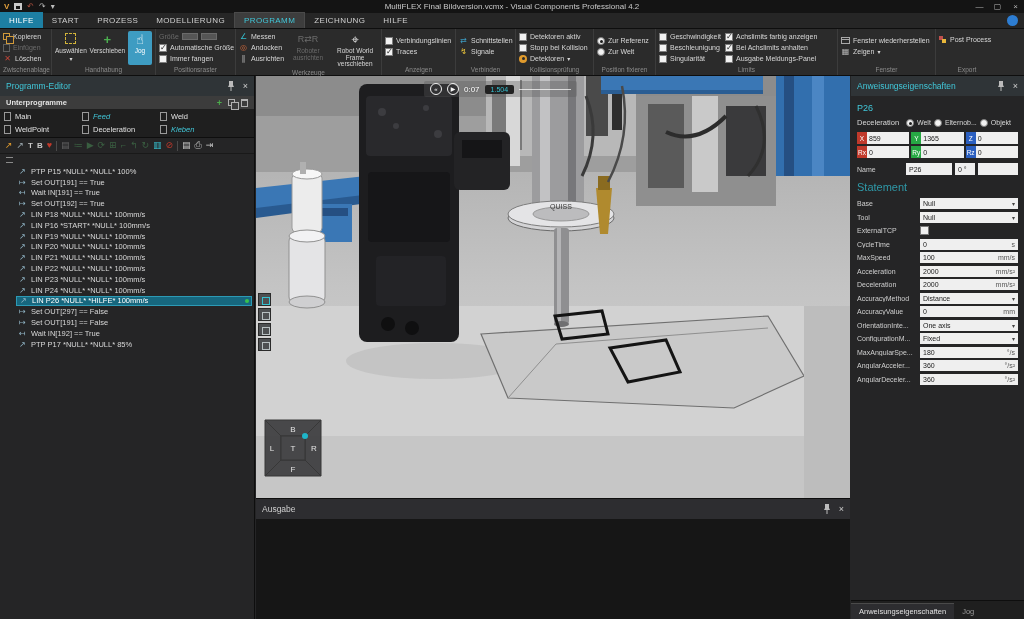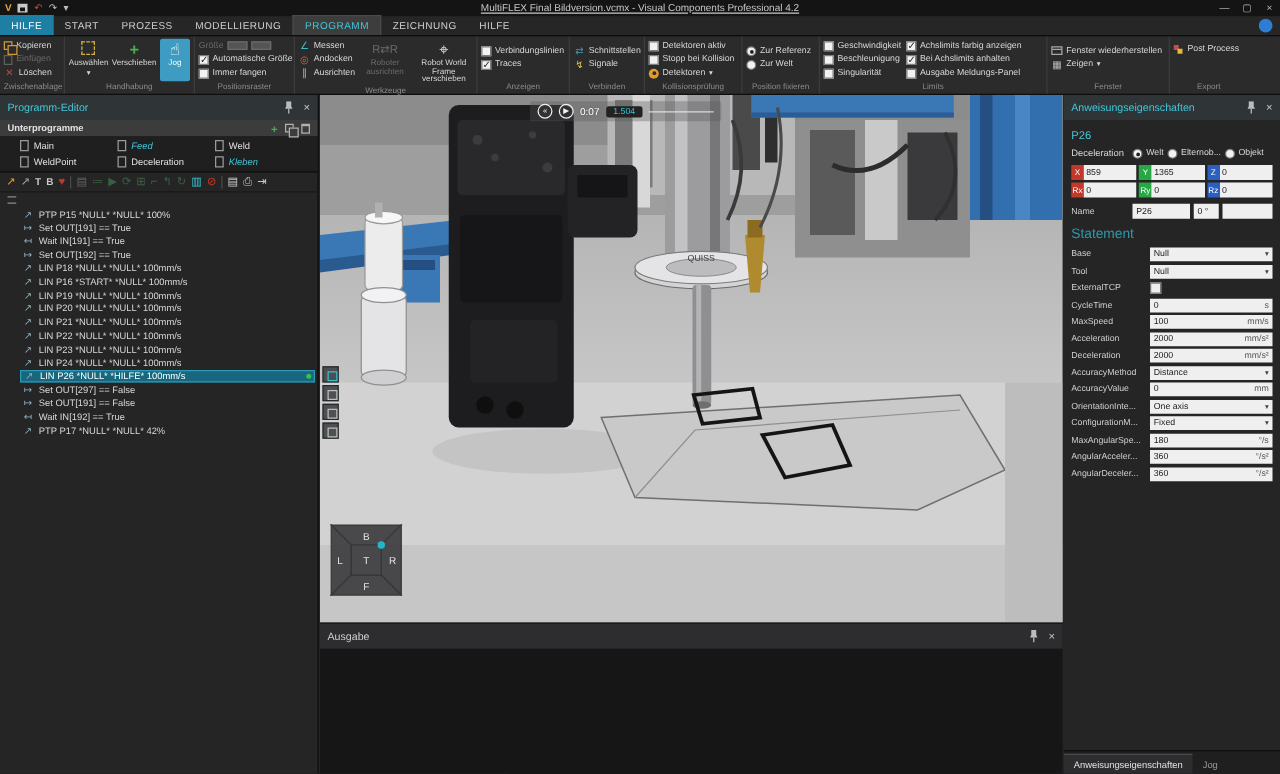--- a/index.html
+++ b/index.html
@@ -7,21 +7,21 @@
     font-family:"Liberation Sans","DejaVu Sans",sans-serif; -webkit-font-smoothing:antialiased; }
 
   
   .titlebar { height:13px; background:#141414; display:flex; align-items:center; color:#cfcfcf; font-size:8px; position:relative; }
   .qat { display:flex; align-items:center; gap:5px; padding-left:4px; }
   .vc-logo { color:#e8a33d; font-weight:bold; font-size:8px; }
   .qat-ic { font-size:8px; line-height:8px; color:#bdbdbd; }
   .qat-ic.save { width:8px; height:7px; background:#c9c9c9; position:relative; display:inline-block; }
   .qat-ic.save::after { content:""; position:absolute; left:2px; top:3px; width:4px; height:3px; background:#141414; }
   .qat-ic.undo { color:#b5523f; }
-  .title-text { position:absolute; left:0; right:0; text-align:center; pointer-events:none; color:#c8c8c8;text-decoration:underline; }
+  .title-text { position:absolute; left:0; right:0; text-align:center; pointer-events:none; color:#c8c8c8; }
   .winbtns { margin-left:auto; display:flex; gap:1px; }
   .winbtn { width:17px; height:12px; text-align:center; font-size:8px; line-height:12px; color:#b5b5b5; }
 
   
   .tabrow { height:16px; background:#262626; display:flex; align-items:flex-end; border-bottom:1px solid #0e0e0e; position:relative; }
   .mtab { font-size:8px; letter-spacing:.4px; color:#cfcfcf; padding:3px 9px; height:16px; display:flex; align-items:center; }
   .mtab.file { background:#1d7fa3; color:#fff; }
   .mtab.active { background:#3d3d3d; color:#41c7d9; border:1px solid #4a4a4a; border-bottom:none; }
   .account-dot { position:absolute; right:6px; top:2px; width:11px; height:11px; border-radius:50%; background:#2d7dd2; }
 
@@ -67,21 +67,21 @@
   .panel-hdr { height:20px; background:#2f3437; display:flex; align-items:center; padding:0 6px; color:#41c7d9; font-size:8.5px; }
   .panel-hdr .sp { flex:1; }
   .pin-ic { width:8px; height:10px; margin-right:8px; }
   .close-x { color:#cfcfcf; font-size:9px; }
   .subhdr { height:13px; background:#3c3c3c; display:flex; align-items:center; padding:0 6px; color:#e2e2e2; font-size:7.5px; font-weight:bold; }
   .subhdr .sp { flex:1; }
   .plus-ic { color:#4cae4c; font-weight:bold; font-size:9px; margin-right:6px; }
   .dup-ic { width:7px; height:7px; border:1px solid #b0b0b0; position:relative; margin-right:6px; }
   .dup-ic::after { content:""; position:absolute; left:2px; top:2px; width:6px; height:6px; border:1px solid #b0b0b0; background:#3c3c3c; }
   .trash-ic { width:7px; height:8px; border:1px solid #b0b0b0; border-top:2px solid #b0b0b0; }
-  .subprogs { background:#1f1f1f; border-bottom:1px solid #0e0e0e; padding:3px 16px; display:grid; grid-template-columns:78px 78px 78px; row-gap:4px; }
+  .subprogs { background:#1f1f1f; border-bottom:1px solid #0e0e0e; padding:3px 4px; display:grid; grid-template-columns:78px 78px 78px; row-gap:4px; }
   .subprog { display:flex; align-items:center; gap:4px; font-size:7.5px; color:#e0e0e0; }
   .subprog.hl { color:#41c7d9;font-style:italic; }
   .page-ic { width:7px; height:9px; border:1px solid #9a9a9a; flex:none; }
   .ptoolbar { height:16px; display:flex; align-items:center; gap:4px; padding:0 5px; border-bottom:1px solid #191919; }
   .ptb { font-size:9px; line-height:9px; }
   .ptb.sep { width:1px; height:10px; background:#4a4a4a; }
   .ptb.dim { opacity:.4; }
   .rootrow { height:12px; display:flex; align-items:center; padding:0 6px; }
   .rootrow .bars { width:7px; height:6px; border-top:1px solid #8a8a8a; border-bottom:1px solid #8a8a8a; }
   .stmtlist { flex:1; overflow:hidden; padding-left:16px; }
@@ -517,21 +517,21 @@
       <div class="stmt">
           <span class="sic">↦</span>
           <span>Set OUT[191] == False</span>
         </div>
       <div class="stmt">
           <span class="sic">↤</span>
           <span>Wait IN[192] == True</span>
         </div>
       <div class="stmt">
           <span class="sic">↗</span>
-          <span>PTP P17 *NULL* *NULL* 42%</span>
+          <span>PTP P17 *NULL* *NULL* 85%</span>
         </div>
     </div>
   </div>
 
   <div class="center">
     <div class="viewport">
       <svg class="scene" width="594" height="422" viewBox="0 0 594 422">
         <defs>
           <linearGradient id="bgg" x1="0" y1="0" x2="0" y2="1">
             <stop offset="0" stop-color="#a8a8a8"></stop>

